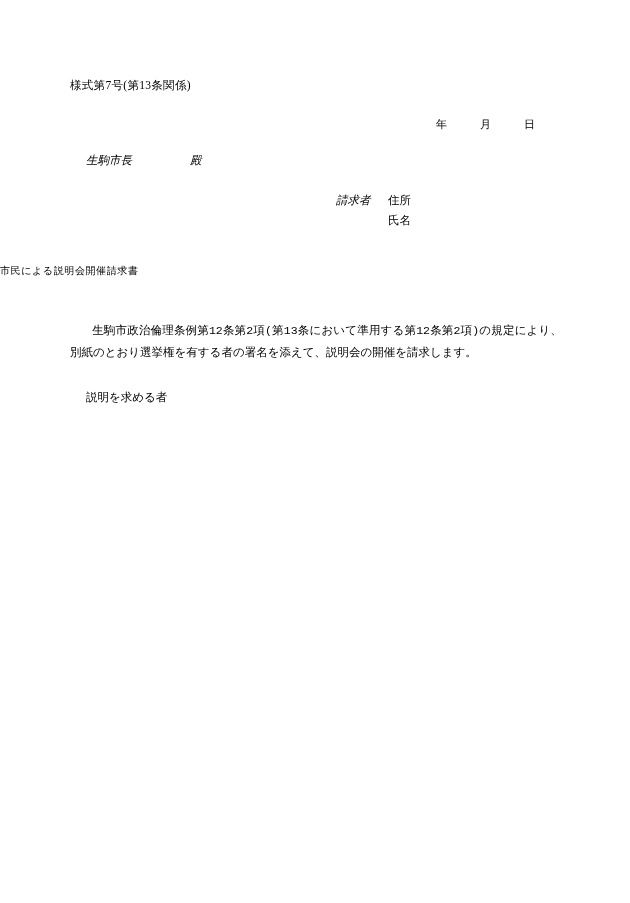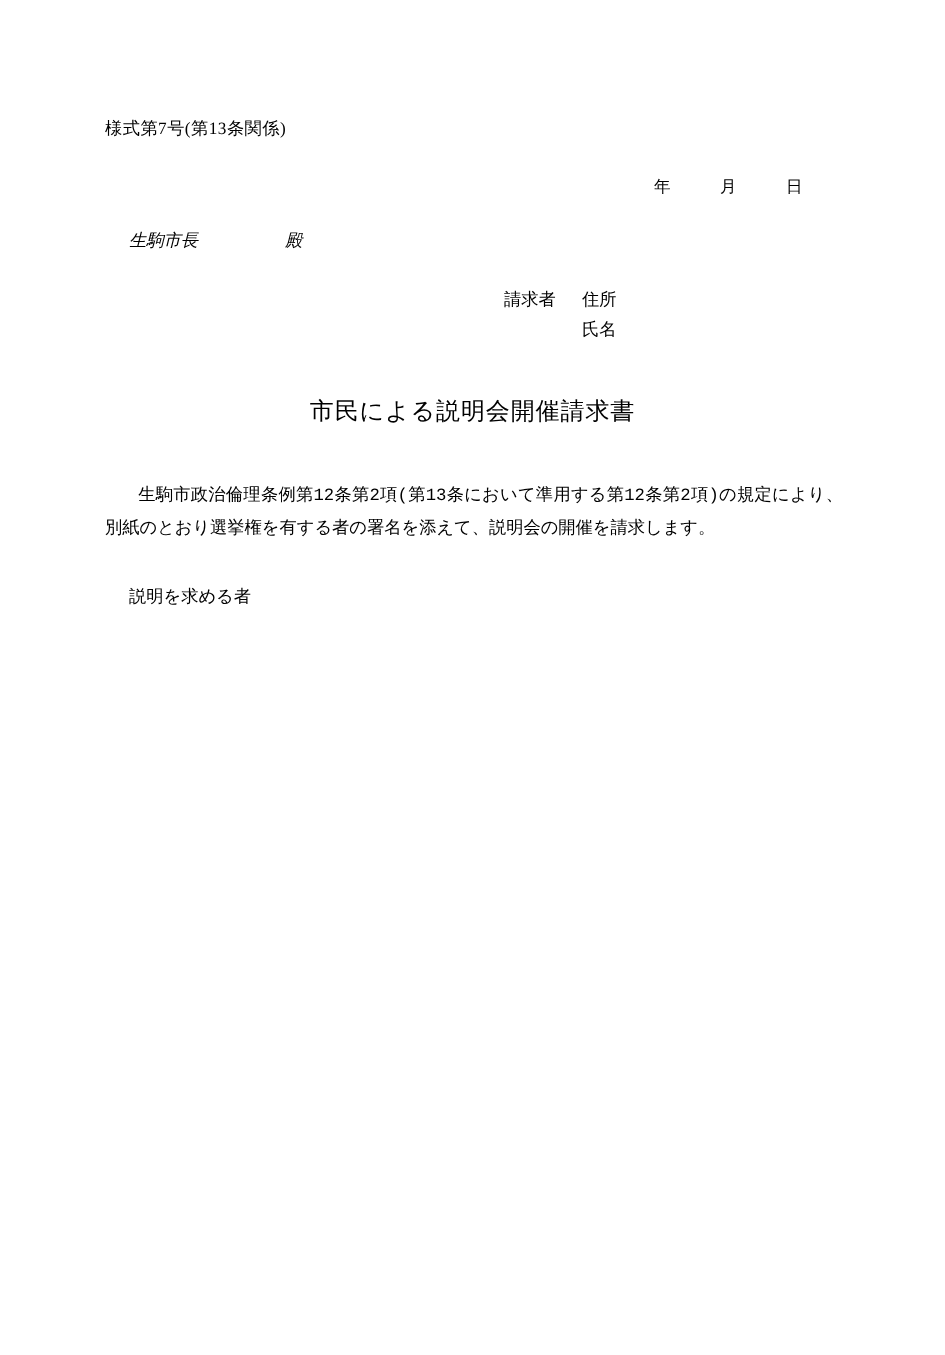--- a/index.html
+++ b/index.html
@@ -70,34 +70,34 @@
     font-size: 11.5px;
     white-space: nowrap;
   }
   .requester .req-row {
     line-height: 20px;
     white-space: nowrap;
   }
   .requester .req-label {
     display: inline-block;
     width: 52px;
+    font-style: italic;
   }
   .requester .req-indent {
     display: inline-block;
     width: 52px;
   }
 
   
   .doc-title {
     position: absolute;
     left: 0;
     top: 264px;
     width: 630px;
-    text-align: center;
-    font-size: 16px;
+    font-size: 10px;
     letter-spacing: 0.6px;
   }
 
   
   .body-paragraph {
     position: absolute;
     left: 70px;
     top: 320px;
     width: 492px;
     font-size: 11.5px;

